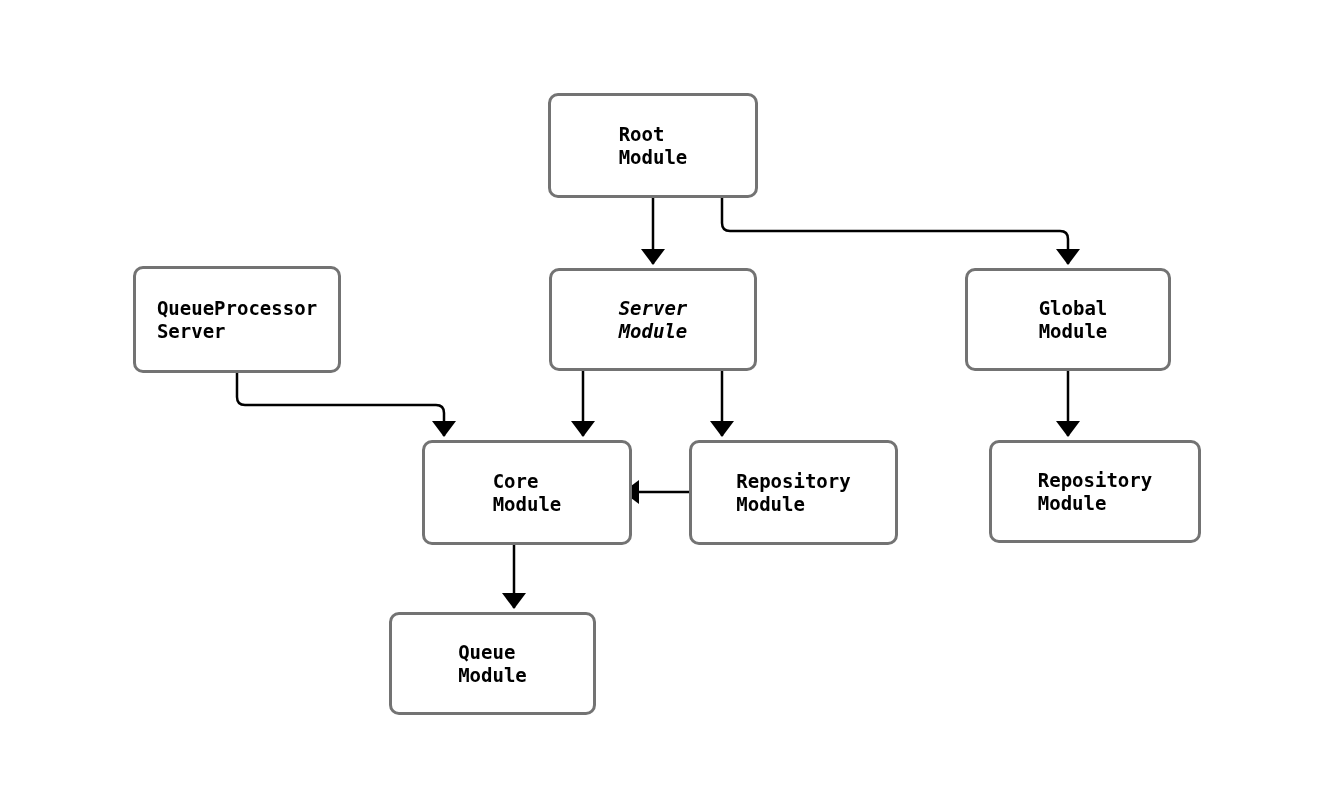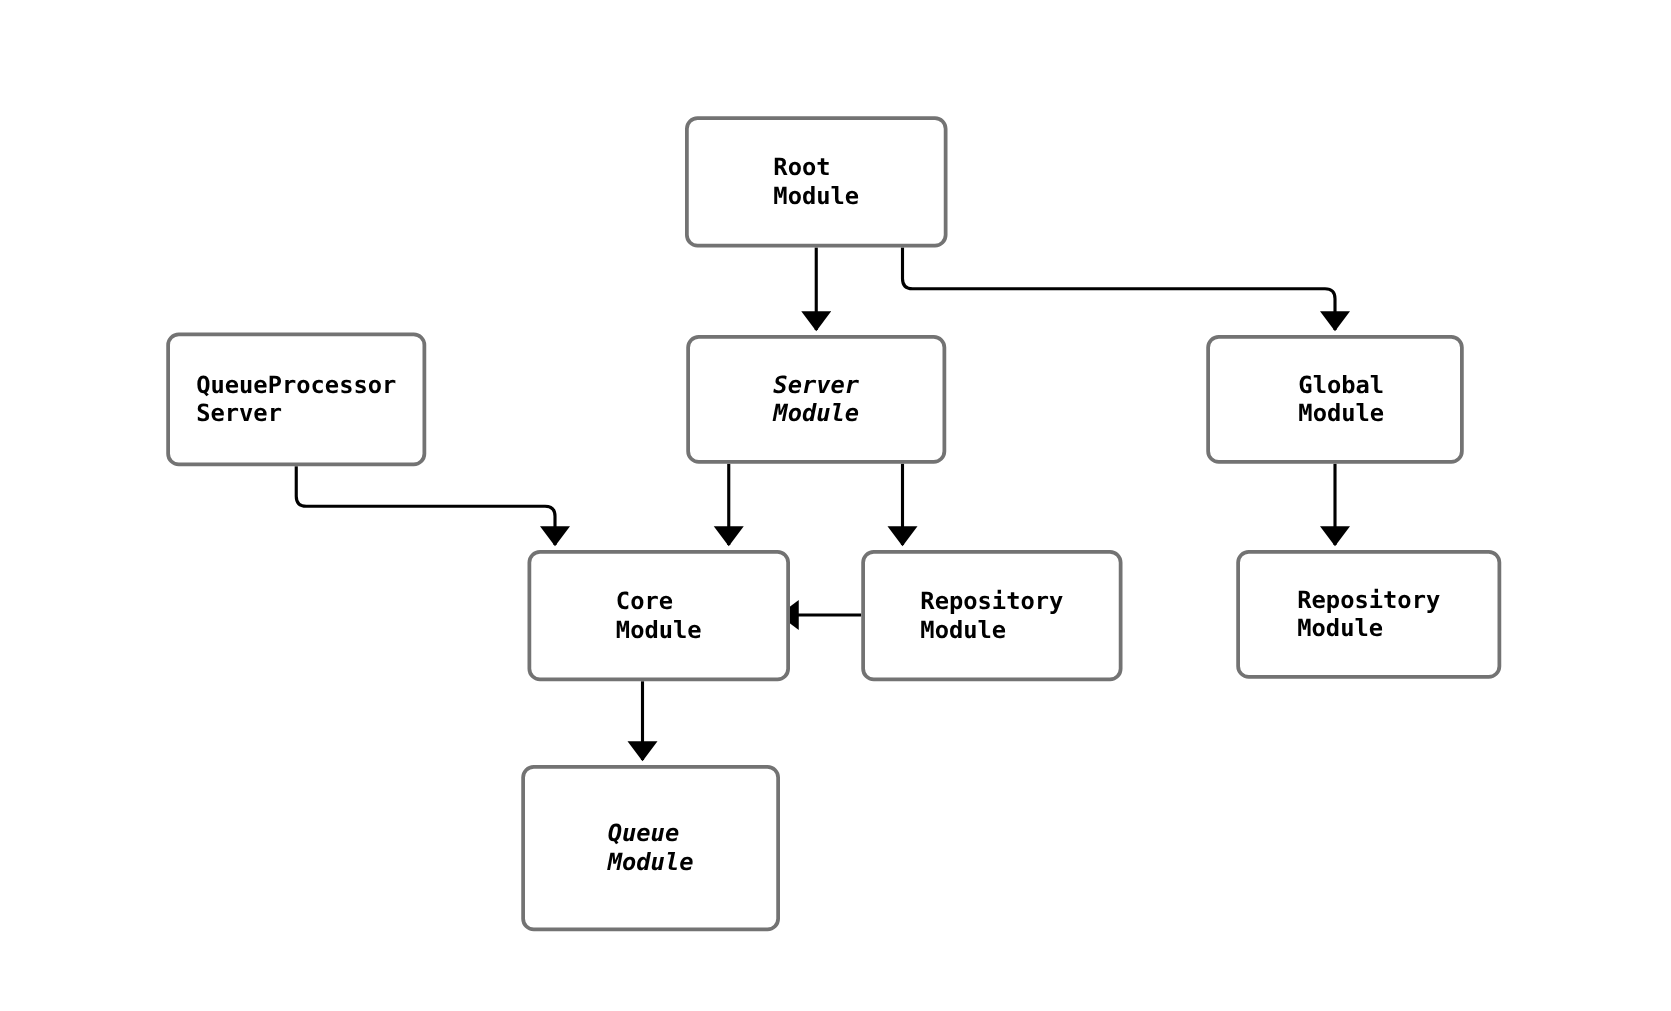--- a/index.html
+++ b/index.html
@@ -38,21 +38,21 @@
     color: #000000;
     white-space: pre-line;
   }
   .node-root         { left: 548px; top:  93px; width: 210px; height: 105px; }
   .node-queueprocessor{ left: 133px; top: 266px; width: 208px; height: 107px; }
   .node-server       { left: 549px; top: 268px; width: 208px; height: 103px; font-style: italic; }
   .node-global       { left: 965px; top: 268px; width: 206px; height: 103px; padding-left: 10px; }
   .node-core         { left: 410px; top: 440px; width: 210px; height: 105px; margin-left: 12px; }
   .node-endpoints    { left: 689px; top: 440px; width: 209px; height: 105px; }
   .node-repository   { left: 989px; top: 440px; width: 212px; height: 103px; }
-  .node-queue        { left: 417px; top: 612px; width: 207px; height: 133px; font-style: italic; }
+  .node-queue        { left: 389px; top: 612px; width: 207px; height: 103px; }
   .edge {
     stroke: #000000;
     stroke-width: 2.5;
     fill: none;
   }
 </style>
 </head>
 <body>
 
 <div id="canvas">

